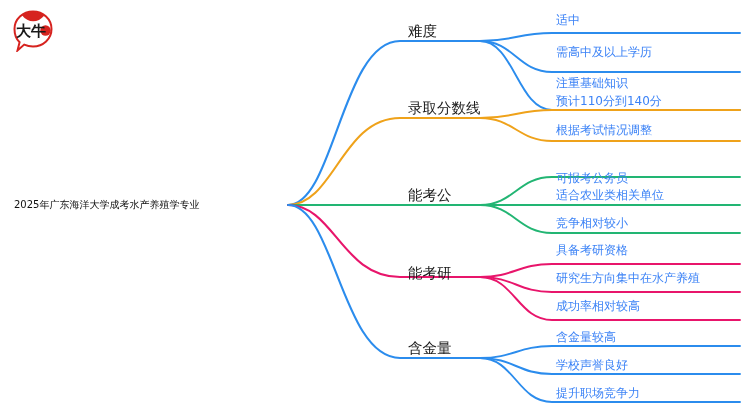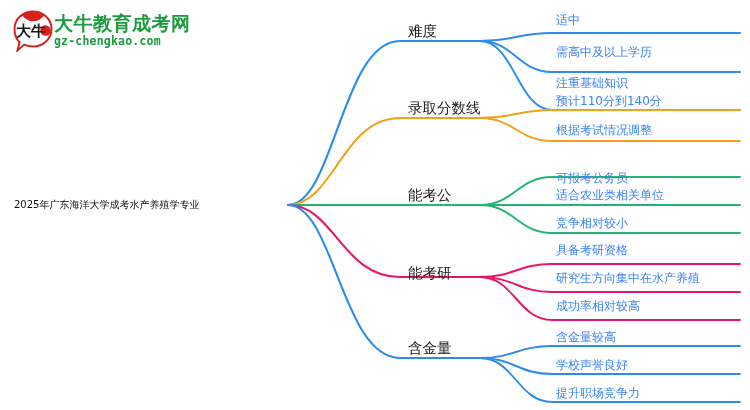--- a/index.html
+++ b/index.html
@@ -17,20 +17,21 @@
 
   
   #logo {
     position: absolute;
     left: 12px;
     top: 8px;
     width: 180px;
     height: 46px;
     display: flex;
     align-items: center;
+    gap: 6px;
   }
   #logo-badge {
     position: relative;
     width: 42px;
     height: 42px;
     flex: 0 0 42px;
   }
   #logo-badge .bubble {
     position: absolute;
     left: 0; top: 0;
@@ -104,24 +105,20 @@
     <svg class="bubble" viewBox="0 0 42 42" xmlns="http://www.w3.org/2000/svg">
       <path d="M21 1.5 C31.2 1.5 39.5 9 39.5 19 C39.5 29 31.2 36.5 21 36.5
                C17.8 36.5 14.8 35.8 12.2 34.6 L5.5 40.5 L7.6 32.2
                C4.0 29.0 2.5 24.3 2.5 19 C2.5 9 10.8 1.5 21 1.5 Z" fill="#ffffff" stroke="#d6231f" stroke-width="2"></path>
       <path d="M10 5.2 C13.4 2.8 17.1 1.8 21 1.8 C25.2 1.8 29.1 3.0 32.4 5.4
                C29.0 9.4 25.2 11.2 21.2 11.2 C17.0 11.2 13.2 9.2 10 5.2 Z" fill="#d6231f"></path>
       <circle cx="33.5" cy="20.5" r="5.2" fill="#d6231f"></circle>
       <text x="19" y="26" font-size="15" font-weight="bold" fill="#1a1a1a" text-anchor="middle" font-family="DejaVu Sans, sans-serif">大牛</text>
     </svg>
   </div>
-  <div id="logo-text">
-    <div id="logo-name">大牛教育成考网</div>
-    <div id="logo-domain">gz-chengkao.com</div>
-  </div>
 </div>
 
 <div id="mindmap">
   <svg id="map-svg" viewBox="0 0 750 410" xmlns="http://www.w3.org/2000/svg">
       <path d="M 288 205 C 334 205 342 41 400 41
           L 480 41" fill="none" stroke="#2b8ced" stroke-width="2.1" stroke-linecap="round"></path>
       <path d="M 480 41 C 514 41 518 33 552 33
             L 740 33" fill="none" stroke="#2b8ced" stroke-width="1.9" stroke-linecap="round"></path>
       <path d="M 480 41 C 514 41 518 72 552 72
             L 740 72" fill="none" stroke="#2b8ced" stroke-width="1.9" stroke-linecap="round"></path>

